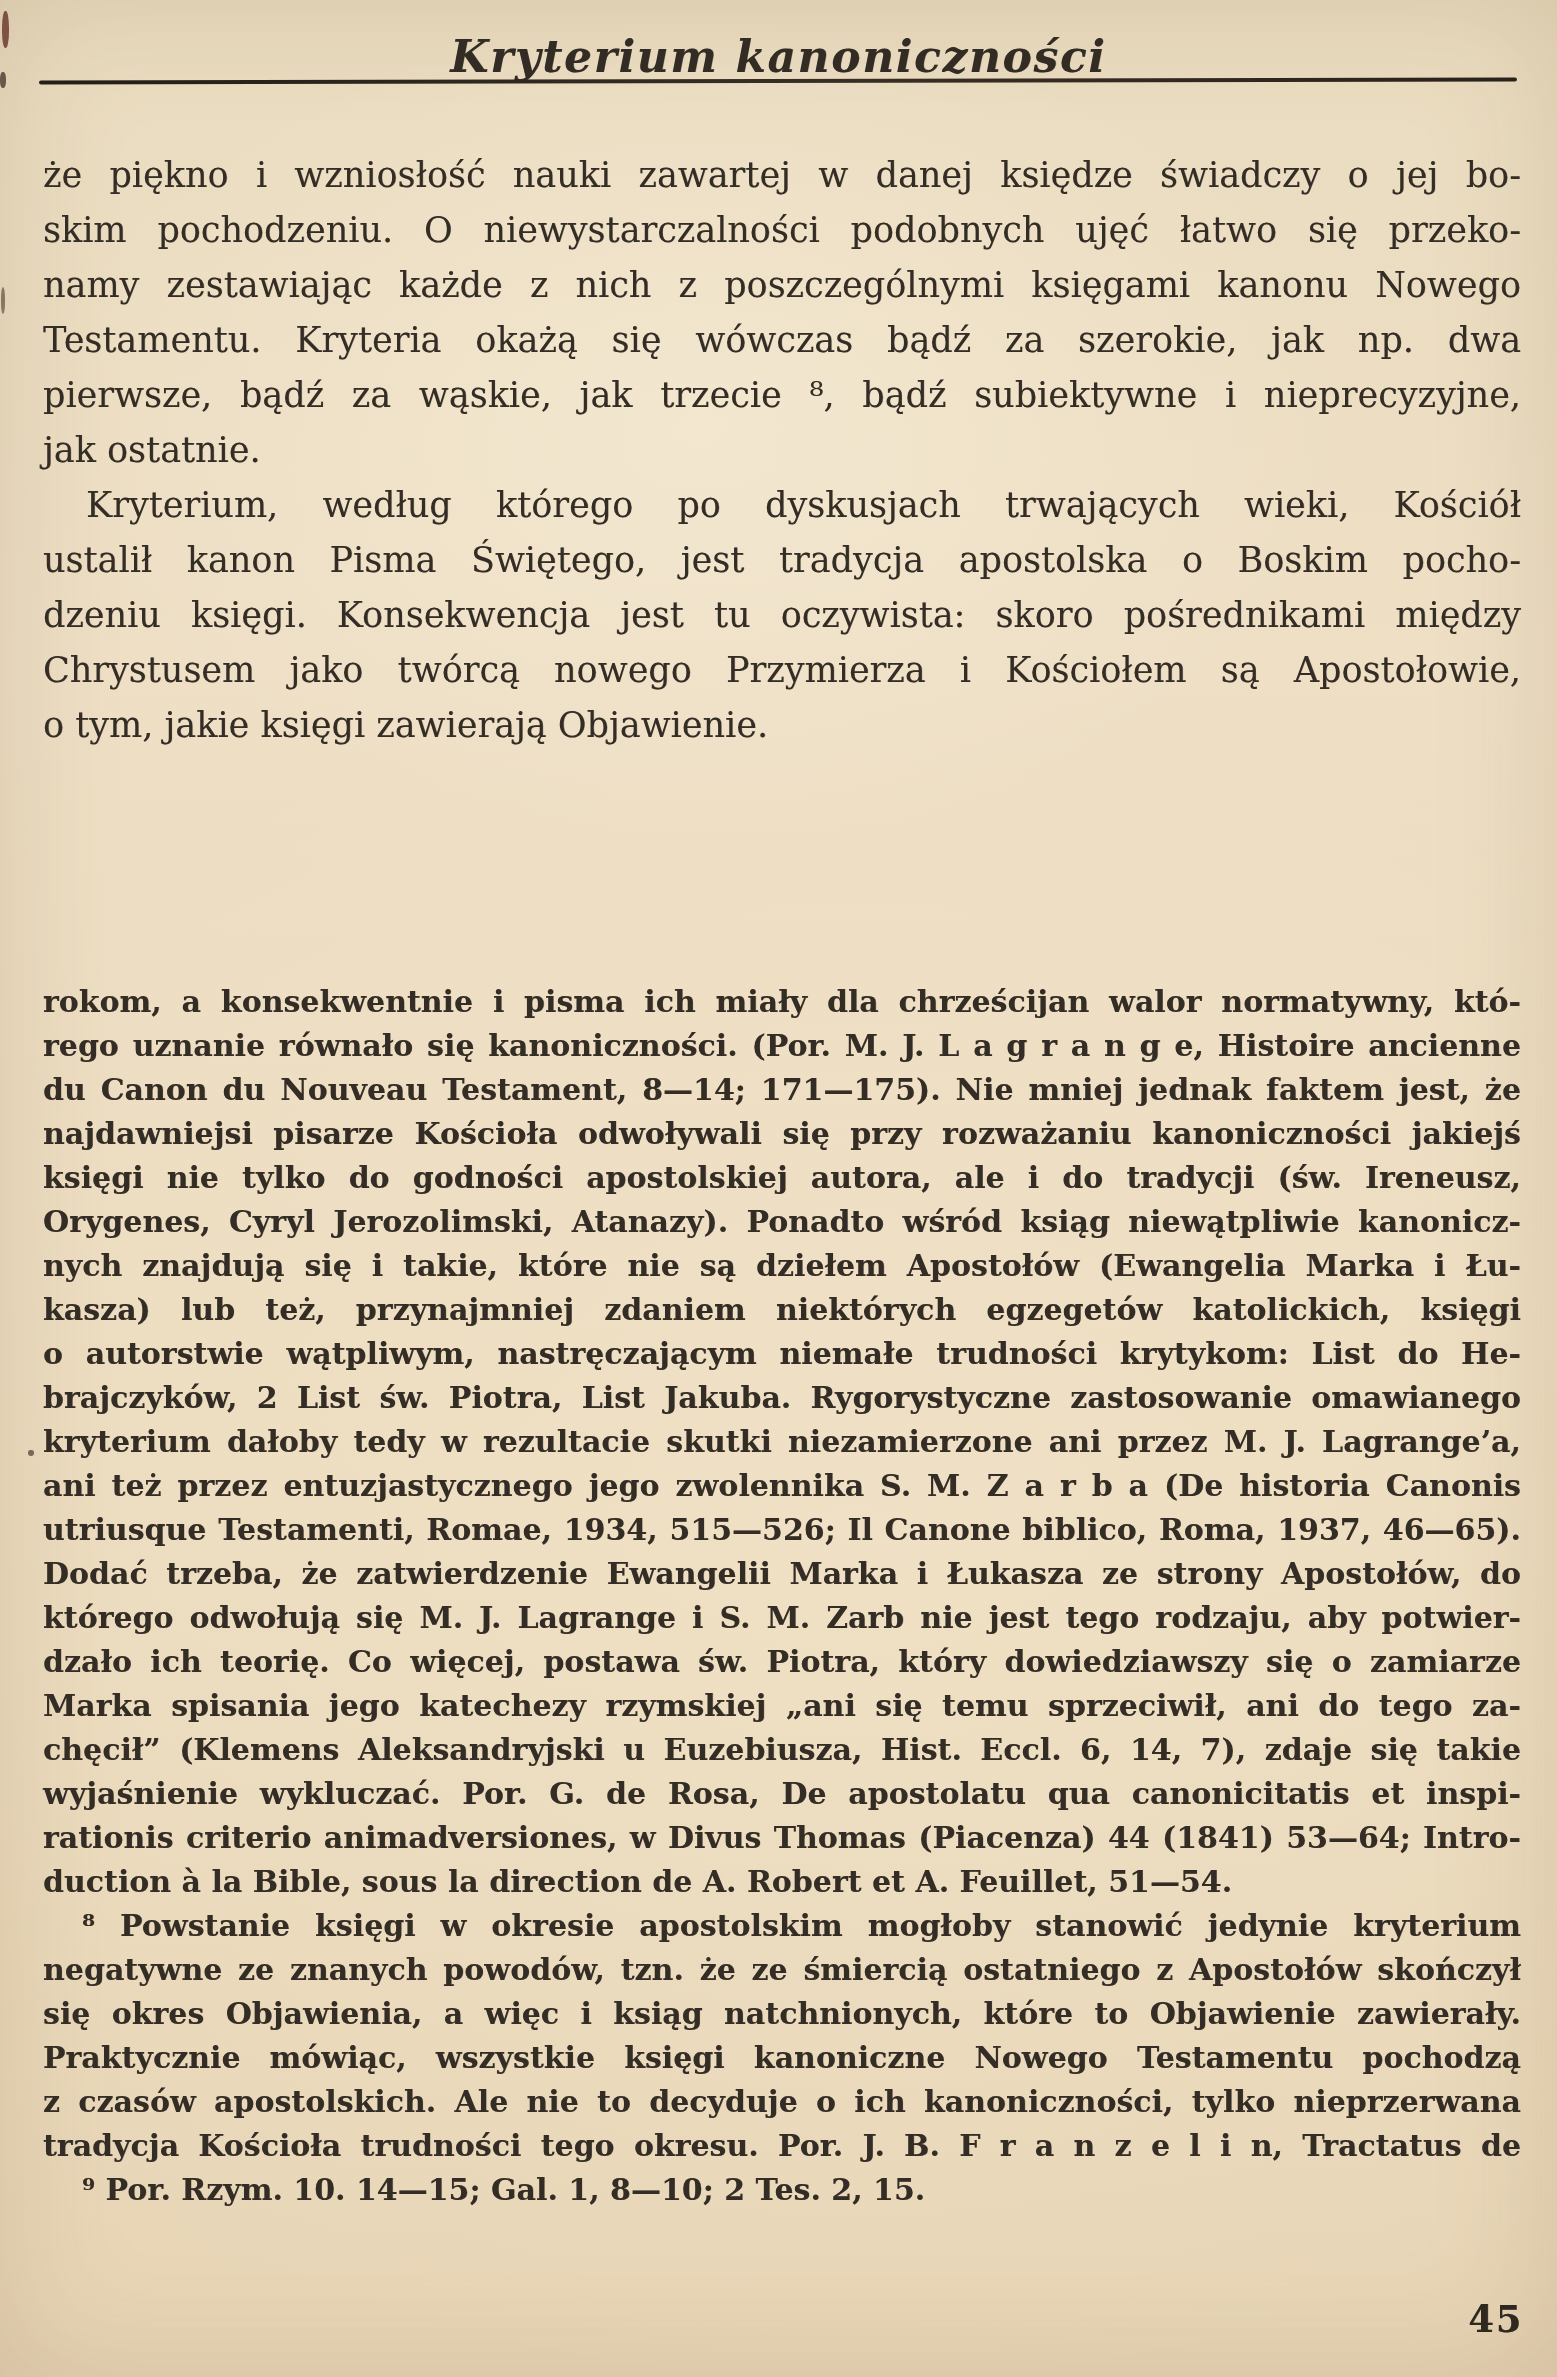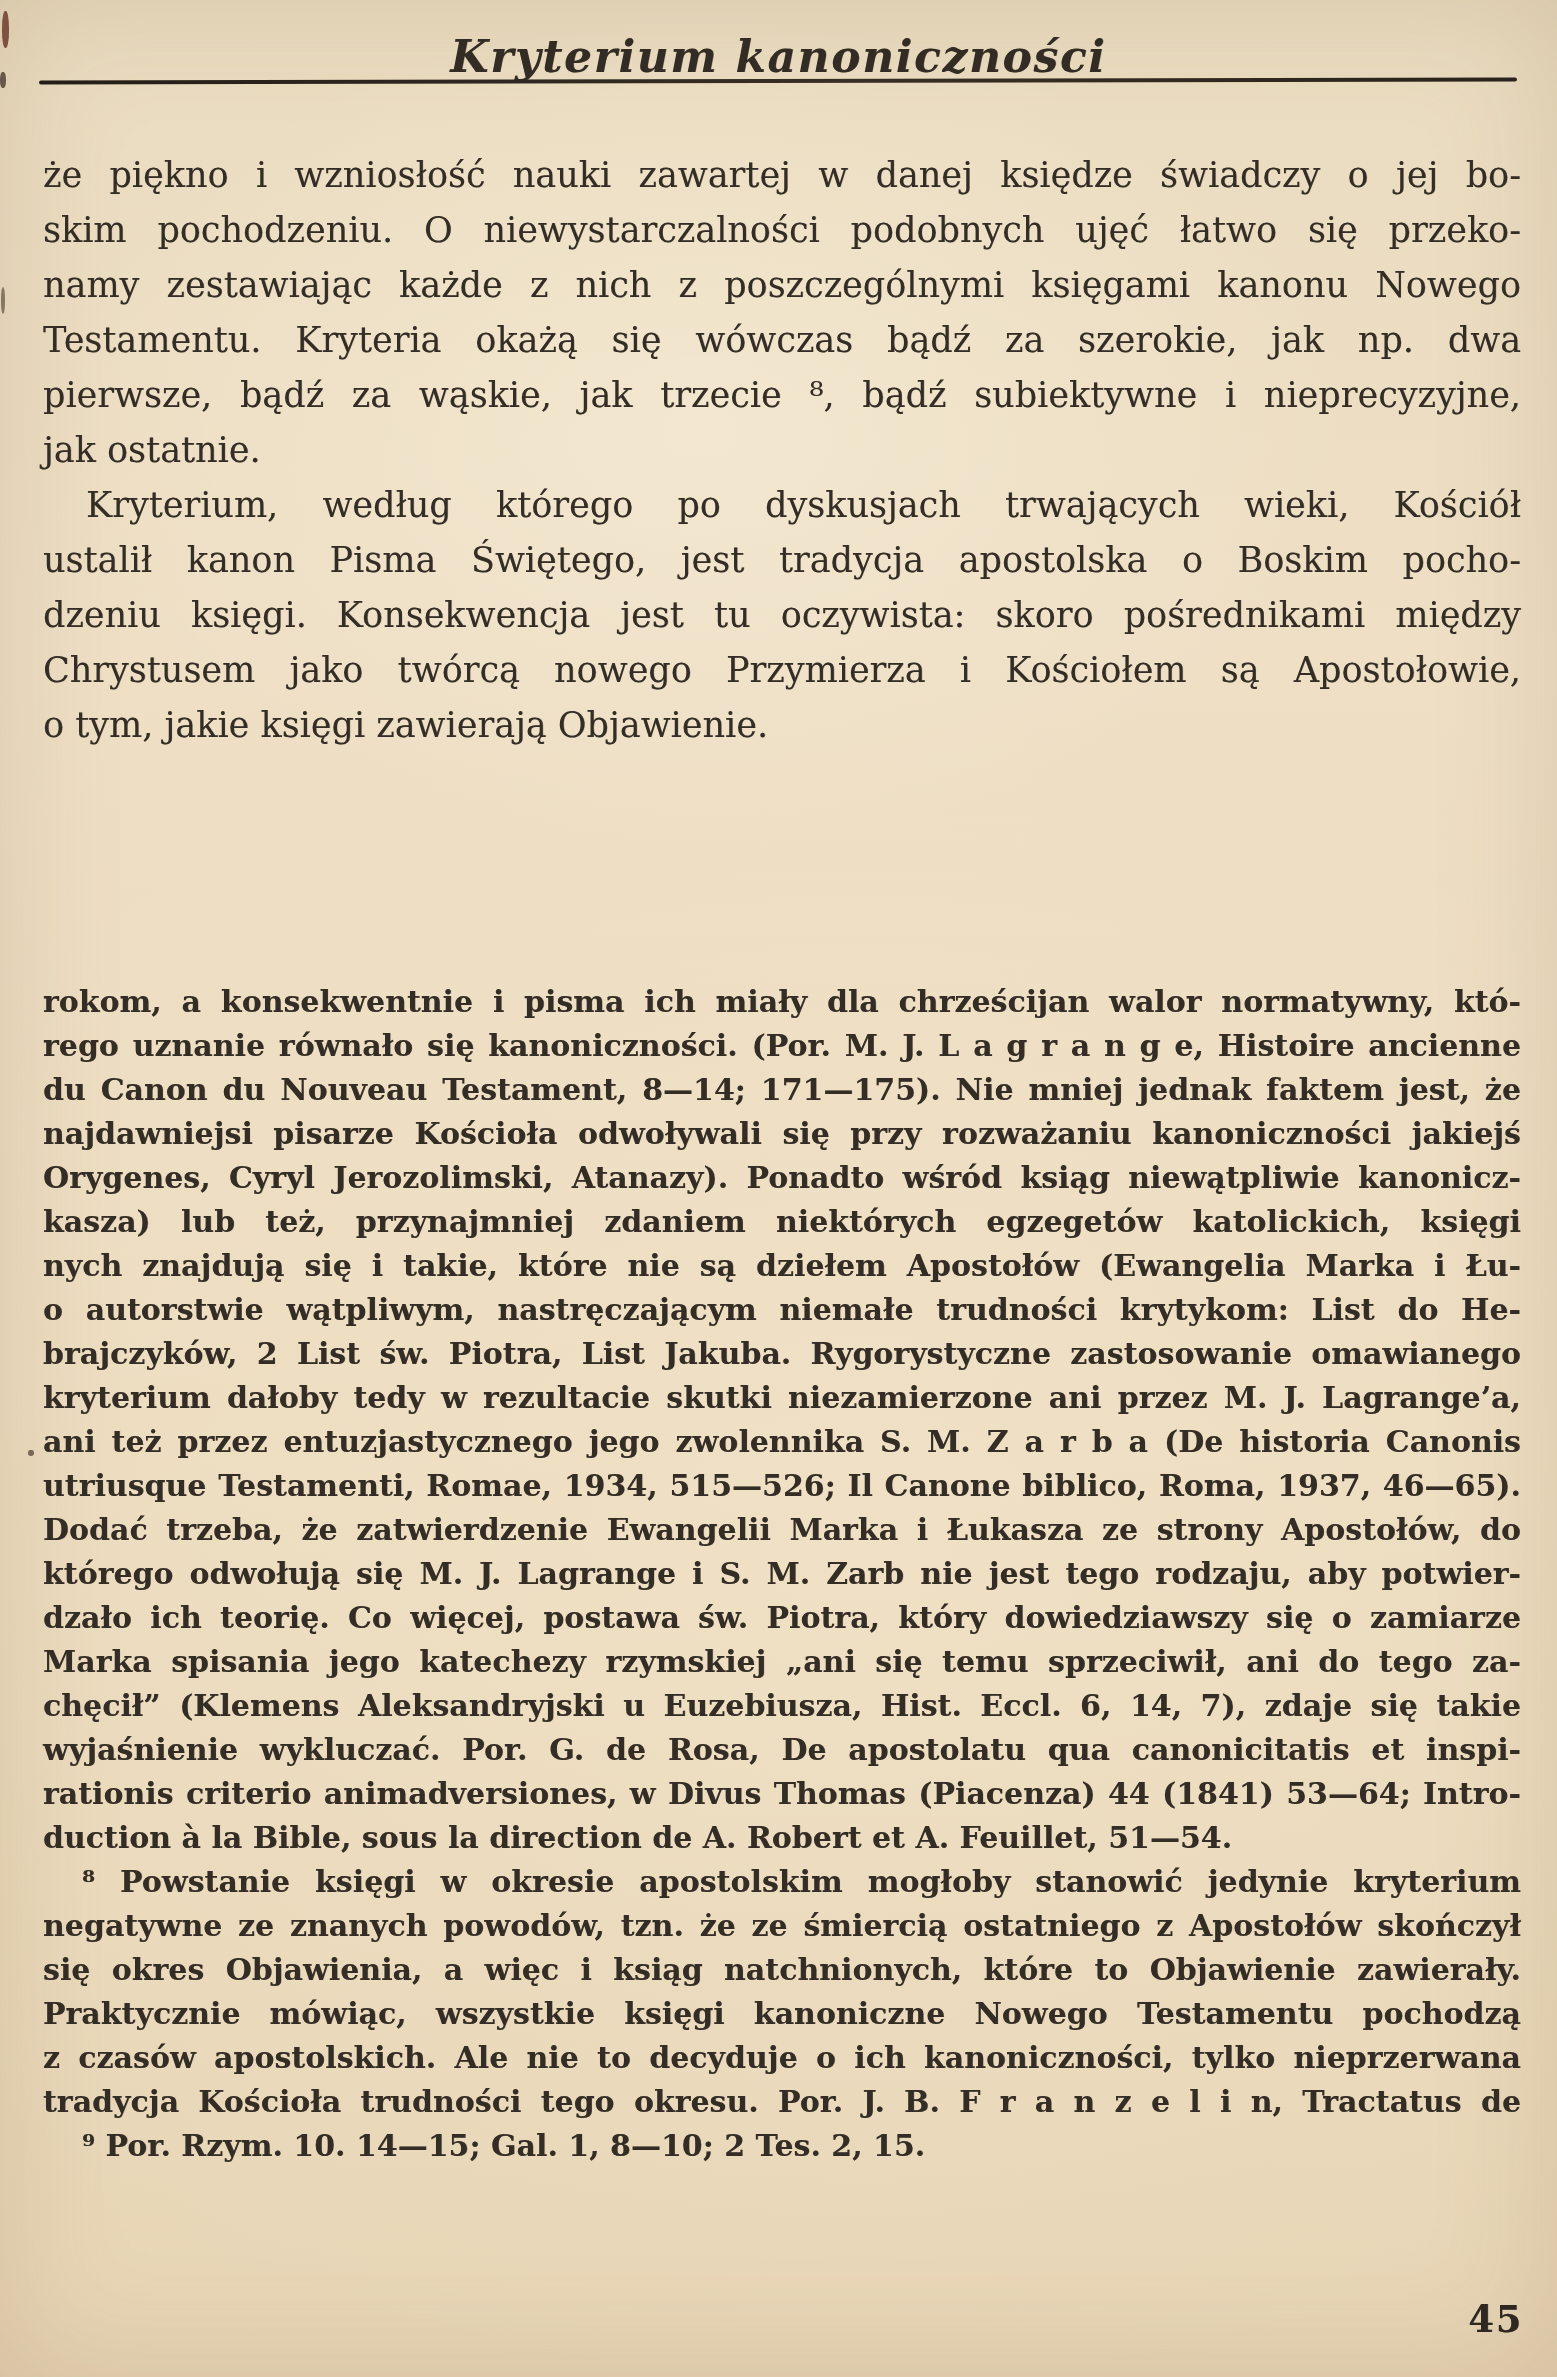--- a/index.html
+++ b/index.html
@@ -112,23 +112,24 @@
         <div class="line last">o tym, jakie księgi zawierają Objawienie.</div>
       </div>
     </div>
 
   <div class="footnotes">
       <div class="para">
         <div class="line">rokom, a konsekwentnie i pisma ich miały dla chrześcijan walor normatywny, któ-</div>
         <div class="line">rego uznanie równało się kanoniczności. (Por. M. J. L a g r a n g e, Histoire ancienne</div>
         <div class="line">du Canon du Nouveau Testament, 8—14; 171—175). Nie mniej jednak faktem jest, że</div>
         <div class="line">najdawniejsi pisarze Kościoła odwoływali się przy rozważaniu kanoniczności jakiejś</div>
+        <div class="line">księgi nie tylko do godności apostolskiej autora, ale i do tradycji (św. Ireneusz,</div>
         <div class="line">Orygenes, Cyryl Jerozolimski, Atanazy). Ponadto wśród ksiąg niewątpliwie kanonicz-</div>
+        <div class="line">nych znajdują się i takie, które nie są dziełem Apostołów (Ewangelia Marka i Łu-</div>
         <div class="line">kasza) lub też, przynajmniej zdaniem niektórych egzegetów katolickich, księgi</div>
-        <div class="line">nych znajdują się i takie, które nie są dziełem Apostołów (Ewangelia Marka i Łu-</div>
         <div class="line">o autorstwie wątpliwym, nastręczającym niemałe trudności krytykom: List do He-</div>
         <div class="line">brajczyków, 2 List św. Piotra, List Jakuba. Rygorystyczne zastosowanie omawianego</div>
         <div class="line">kryterium dałoby tedy w rezultacie skutki niezamierzone ani przez M. J. Lagrange’a,</div>
         <div class="line">ani też przez entuzjastycznego jego zwolennika S. M. Z a r b a (De historia Canonis</div>
         <div class="line">utriusque Testamenti, Romae, 1934, 515—526; Il Canone biblico, Roma, 1937, 46—65).</div>
         <div class="line">Dodać trzeba, że zatwierdzenie Ewangelii Marka i Łukasza ze strony Apostołów, do</div>
         <div class="line">którego odwołują się M. J. Lagrange i S. M. Zarb nie jest tego rodzaju, aby potwier-</div>
         <div class="line">dzało ich teorię. Co więcej, postawa św. Piotra, który dowiedziawszy się o zamiarze</div>
         <div class="line">Marka spisania jego katechezy rzymskiej „ani się temu sprzeciwił, ani do tego za-</div>
         <div class="line">chęcił” (Klemens Aleksandryjski u Euzebiusza, Hist. Eccl. 6, 14, 7), zdaje się takie</div>

